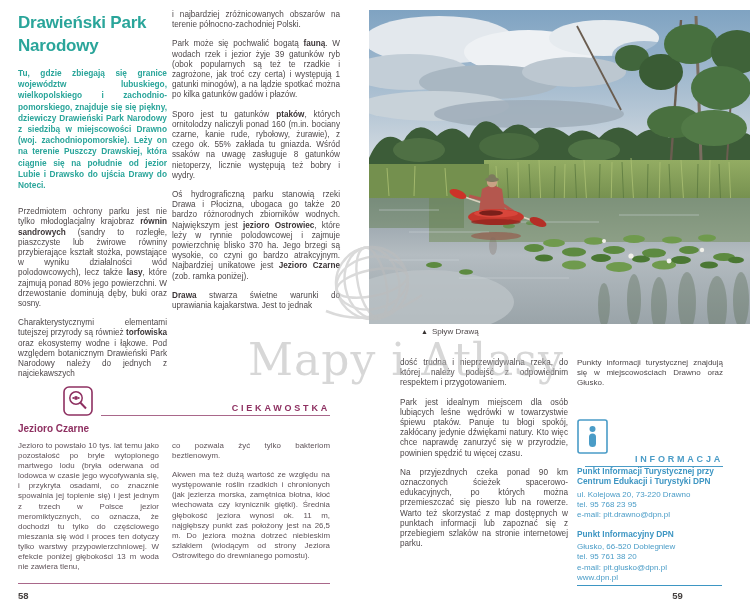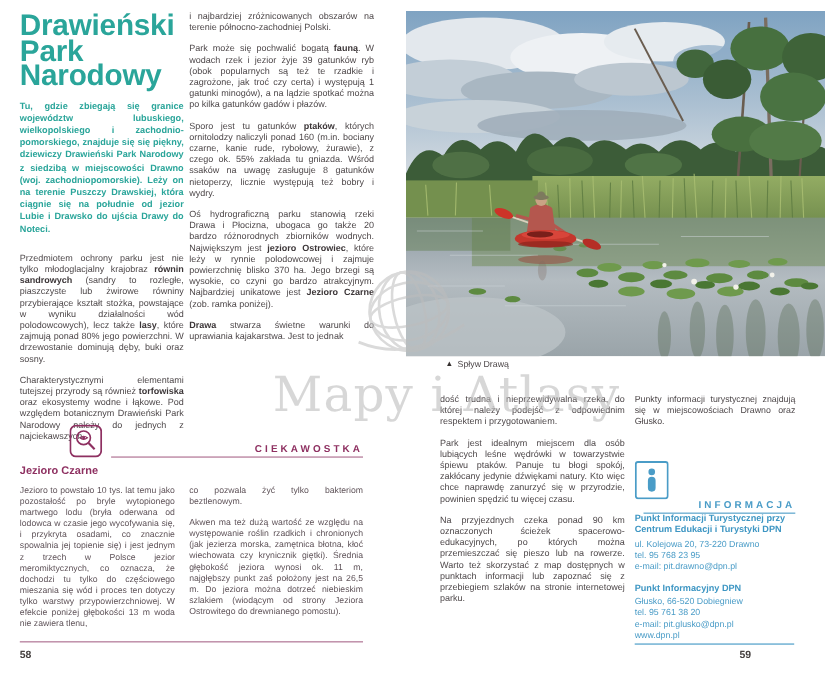--- a/index.html
+++ b/index.html
@@ -9,26 +9,26 @@
   
   .body-text p{margin:0 0 9px 0;font-size:8.2px;line-height:10.2px;color:#4e484a;text-align:justify;}
   .body-text p b{color:#3c3638;}
 
   .col{position:absolute;}
   .col1{left:18px;top:12px;width:149px;}
   .col2{left:172px;top:10px;width:168px;}
   .col3{left:400px;top:358px;width:168px;}
   .col4{left:577px;top:358px;width:146px;}
 
-  .title{font-size:27px;line-height:22.5px;font-weight:bold;color:#2aa59a;margin:0 0 11px 0;letter-spacing:-0.2px;}
+  .title{font-size:17px;line-height:22.5px;font-weight:bold;color:#2aa59a;margin:0 0 11px 0;letter-spacing:-0.2px;}
   .intro{font-size:8.3px;line-height:11.2px;font-weight:bold;color:#2aa59a;text-align:justify;margin:0 0 16px 0;}
 
   
   .photo{position:absolute;left:369px;top:10px;width:381px;height:314px;overflow:hidden;}
-  .caption{position:absolute;left:405px;top:327px;font-size:8px;color:#4e484a;display:flex;align-items:center;gap:4px;}
+  .caption{position:absolute;left:421px;top:327px;font-size:8px;color:#4e484a;display:flex;align-items:center;gap:4px;}
   .caption .arrow{font-size:7px;color:#35302f;}
 
   
   .feature{position:absolute;left:18px;top:386px;width:312px;}
   .feature-head{display:flex;align-items:stretch;height:30px;margin-bottom:7px;padding-left:45px;}
   .rule-label{flex:1;margin-left:8px;display:flex;flex-direction:column;justify-content:flex-end;}
   .rule-label .lbl{align-self:flex-end;font-size:9px;font-weight:bold;letter-spacing:2.8px;padding-bottom:2px;}
   .rule-label .rule{border-bottom:1.5px solid;}
   .feature .lbl{color:#8e3061;}
   .feature .rule{border-color:#a9678a;}

